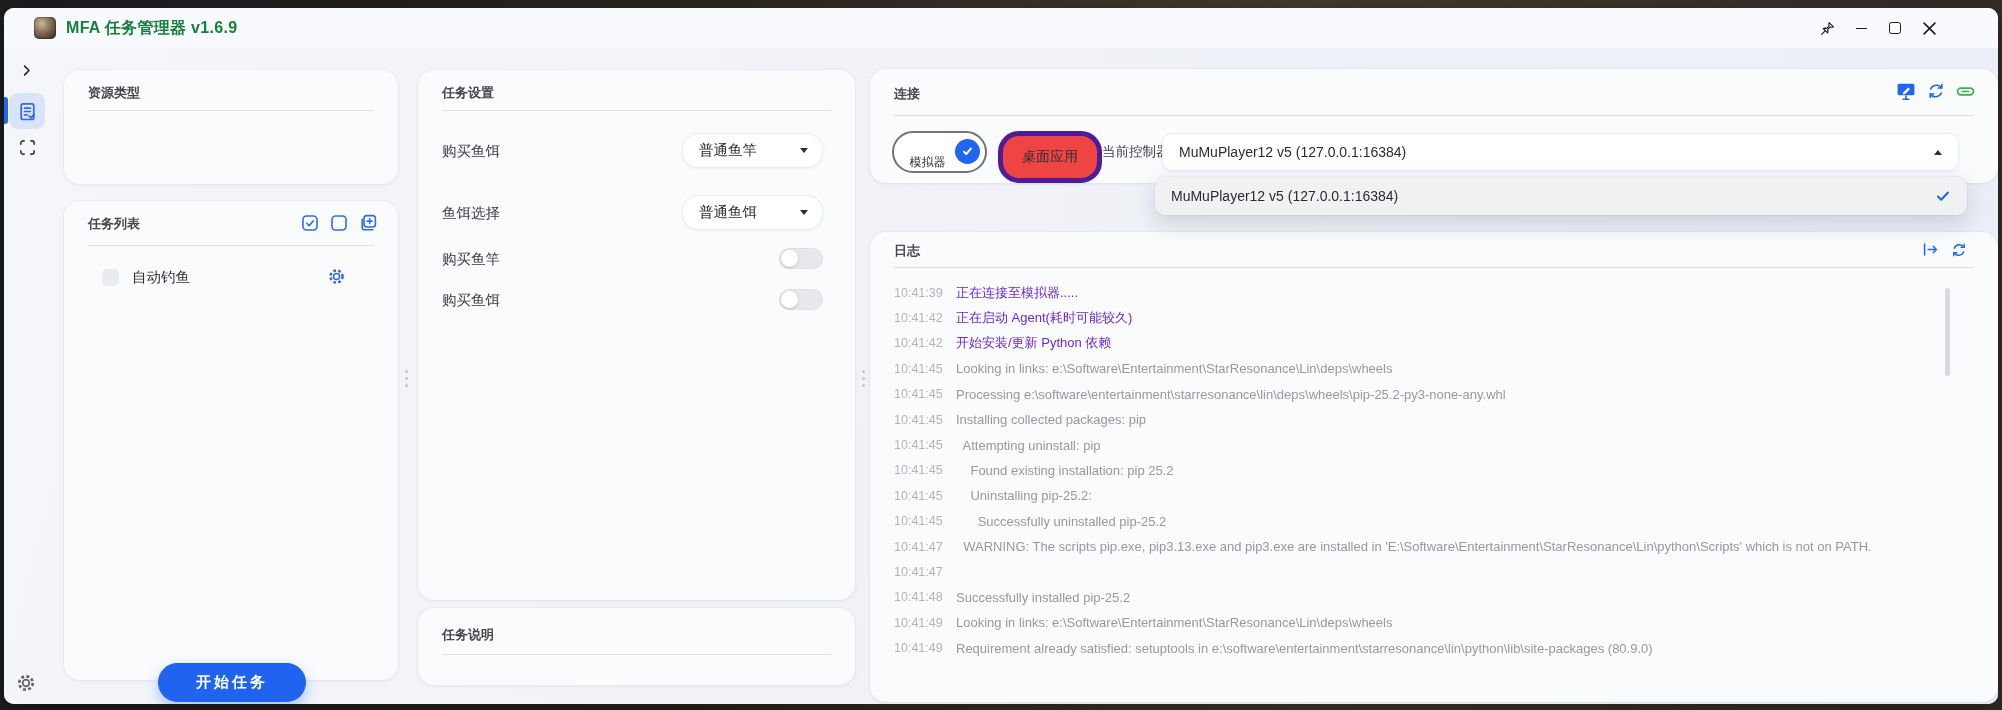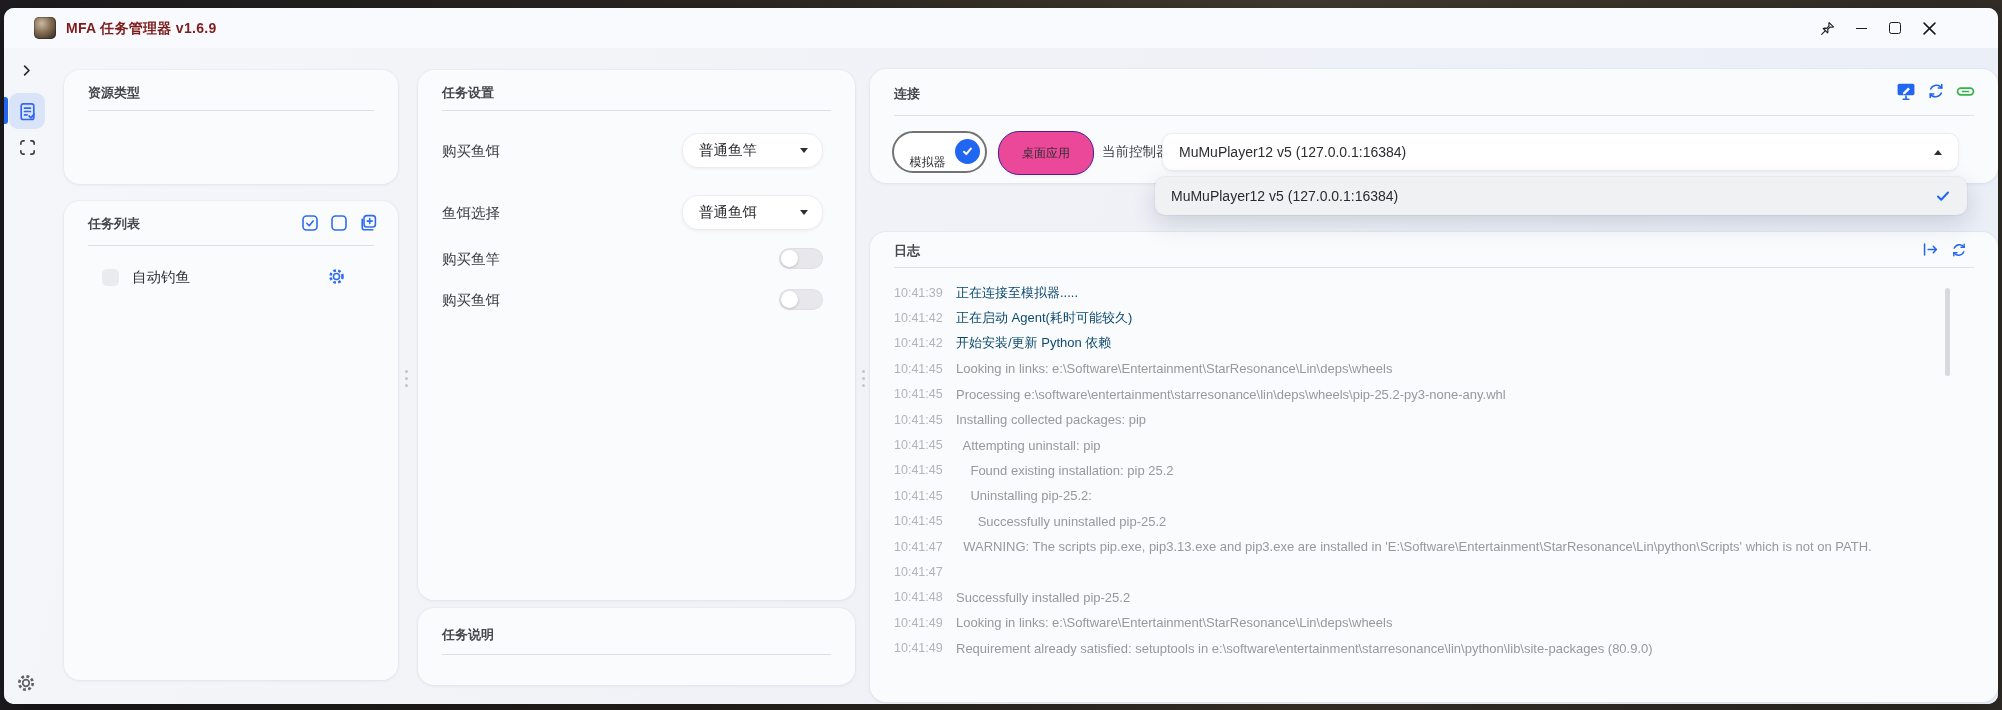--- a/index.html
+++ b/index.html
@@ -12,21 +12,21 @@
   #window{
     position:absolute;left:4px;top:8px;width:1994px;height:696px;
     background:#f6f7fa;border-radius:10px;overflow:hidden;
     box-shadow:0 10px 40px rgba(0,0,0,.45);
   }
   
   .titlebar{position:absolute;left:0;top:0;width:100%;height:40px;background:#f9fafd;}
   .app-icon{position:absolute;left:30px;top:9px;width:22px;height:22px;border-radius:5px;
     background:radial-gradient(circle at 35% 30%,#c9b9a2 0%,#8a7458 40%,#4f4132 75%,#35291e 100%);
     box-shadow:inset 0 0 0 1px rgba(0,0,0,.25);}
-  .window-title{position:absolute;left:62px;top:0;line-height:40px;font-size:14px;font-weight:700;color:#7f1d1d;letter-spacing:.3px}
+  .window-title{position:absolute;left:62px;top:0;line-height:40px;font-size:16px;font-weight:700;color:#15803d;letter-spacing:.3px}
   .win-controls{position:absolute;right:52px;top:0;height:40px;display:flex;align-items:center}
   .win-btn{width:34px;height:40px;display:flex;align-items:center;justify-content:center;cursor:pointer;color:#1c1c21}
   .minimize-bar{width:11px;height:0;border-top:1.7px solid #1c1c21;margin-top:1px}
   .maximize-box{width:10px;height:10px;border:1.6px solid #1c1c21;border-radius:2.5px}
   
   .main{position:absolute;left:0;top:40px;width:1994px;height:656px;
     background:linear-gradient(105deg,#f5f6f9 0%,#f0f2f7 45%,#eaeef7 100%);}
   
   .rail{position:absolute;left:0;top:0;width:52px;height:100%}
   .rail-btn{position:absolute;display:flex;align-items:center;justify-content:center;cursor:pointer}
@@ -73,40 +73,40 @@
   #desc-card .divider{top:46px}
   
   #conn-card{left:866px;top:21px;width:1128px;height:114px}
   #conn-card .divider{top:46px}
   .conn-actions{position:absolute;right:22px;top:11px;display:flex;gap:9px;align-items:center}
   .tab-emulator{position:absolute;left:22px;top:62px;width:95px;height:42px;border:2px solid #737373;border-radius:22px;
     background:#fff;display:flex;align-items:flex-end;justify-content:center;padding-right:24px;box-sizing:border-box;
     font-size:12px;color:#2e2e33;cursor:pointer}
   .tab-badge{position:absolute;top:6px;right:5px;width:25px;height:25px;border-radius:50%;background:#2166f0;
     display:flex;align-items:center;justify-content:center}
-  .tab-desktop{position:absolute;left:128px;top:62px;width:94px;height:42px;border-radius:21px;background:#ec4899;
-    border:1px solid #4c1d95;box-shadow:0 1px 3px rgba(40,50,90,.06);display:flex;align-items:center;justify-content:center;
-    font-size:12px;color:#2e2e33;cursor:pointer}
+  .tab-desktop{position:absolute;left:128px;top:62px;width:94px;height:42px;border-radius:21px;background:#ef4444;
+    border:5px solid #4c1d95;box-shadow:0 1px 3px rgba(40,50,90,.06);display:flex;align-items:center;justify-content:center;
+    font-size:14px;color:#2e2e33;cursor:pointer}
   .controller-label{position:absolute;left:232px;top:62px;height:42px;display:flex;align-items:center;font-size:13.5px;color:#3c3c43}
   #controller-select{position:absolute;left:292px;top:64px;width:795px;height:36px;border-radius:10px}
   
   .dropdown-popup{position:absolute;left:1151px;top:129px;width:812px;height:38px;background:#f0f1f3;border-radius:10px;
     box-shadow:0 8px 24px rgba(20,30,60,.16),0 0 0 1px rgba(20,30,60,.04);z-index:40}
   .dropdown-item{height:38px;display:flex;align-items:center;padding:0 16px;font-size:14px;color:#2a2a2f;cursor:pointer}
   .dropdown-item .item-label{flex:1}
   
   #log-card{left:866px;top:184px;width:1128px;height:470px}
   #log-card .card-title{top:10px}
   #log-card .divider{top:35px}
   .log-actions{position:absolute;right:30px;top:8px;display:flex;gap:10px;align-items:center}
   .log-list{position:absolute;left:24px;top:48px;right:54px;bottom:8px;overflow:hidden}
   .log-row{display:flex;height:25.4px;align-items:center}
   .log-time{width:48px;flex:none;font-size:12.5px;color:#b3b3b9}
   .log-msg{margin-left:14px;font-size:13px;white-space:pre;overflow:hidden}
-  .log-row.info .log-msg{color:#0c4a6e}
+  .log-row.info .log-msg{color:#6d28d9}
   .log-row.detail .log-msg{color:#98989d}
   .log-scrollbar{position:absolute;right:48px;top:56px;width:5px;height:88px;border-radius:3px;background:#d7d9de;cursor:pointer}
   
   .grip{position:absolute;width:4px;display:flex;flex-direction:column;gap:4px;align-items:center;cursor:col-resize}
   .grip i{width:3px;height:3px;border-radius:50%;background:#c2c5ce}
 </style>
 </head>
 <body>
 
 <div id="window">
@@ -213,20 +213,21 @@
     <span class="task-gear icon-btn">
       <svg width="19" height="19" viewBox="0 0 20 20" fill="none" stroke="#2e6bf0">
                 <circle cx="10" cy="10" r="3.2" stroke-width="1.6"></circle>
                 <circle cx="10" cy="10" r="6.4" stroke-width="2.6" stroke-dasharray="2.8 2.4"></circle>
               </svg>
     </span>
   </div>
         </div>
     </div>
 
+    <div id="start-button">开始任务</div>
 
     <div class="card" id="settings-card">
       <div class="card-title">任务设置</div>
       <div class="divider"></div>
 
       <div class="form-label" style="top:72px">购买鱼饵</div>
       <div class="select form-select" style="top:63px">
         <span class="val" style="padding-left:16px">普通鱼竿</span>
         <span class="caret-down" style="margin-right:14px"></span>
       </div>

